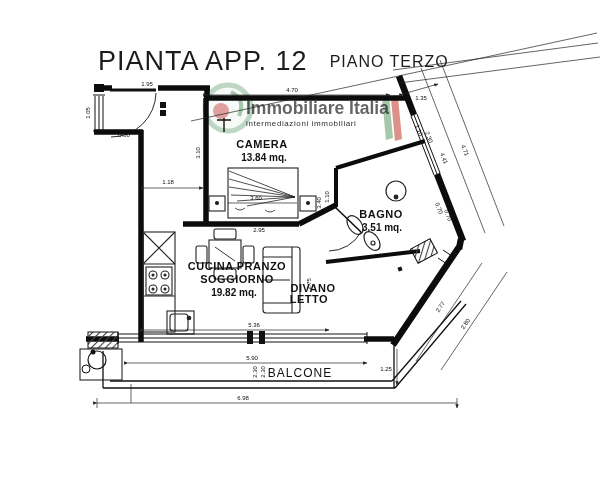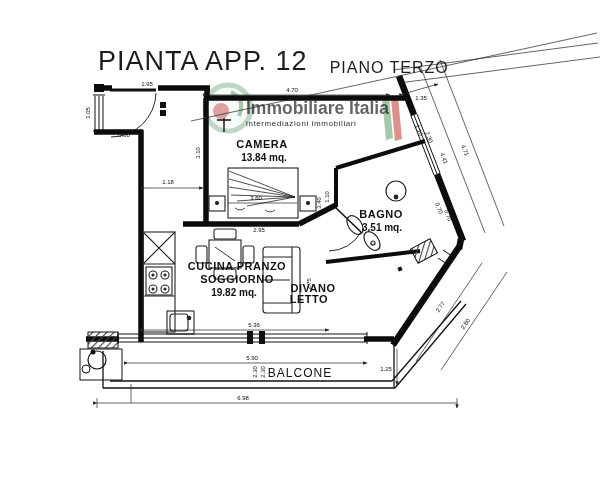--- a/index.html
+++ b/index.html
@@ -1,18 +1,18 @@
 <!DOCTYPE html>
 <html><head>
 <meta charset="utf-8">
 <style>
   html,body{margin:0;padding:0;background:#ffffff;}
   .stage{position:relative;width:600px;height:481px;background:#ffffff;overflow:hidden;
          font-family:"Liberation Sans", sans-serif;}
-  .title{position:absolute;left:98px;top:46px;display:flex;align-items:flex-end;gap:22px;white-space:nowrap;}
+  .title{position:absolute;left:98px;top:46px;display:flex;align-items:center;gap:22px;white-space:nowrap;}
   .title .main{font-size:27px;color:#1c1c1c;letter-spacing:1px;font-weight:400;}
   .title .sub{font-size:16px;color:#1c1c1c;letter-spacing:1px;font-weight:400;}
   svg{position:absolute;left:0;top:0;}
   svg text{font-family:"Liberation Sans", sans-serif;fill:#111;}
   .dimtxt{font-size:6px;}
   .roomtxt{font-size:11px;font-weight:bold;letter-spacing:.5px;}
   .areatxt{font-size:10px;font-weight:bold;}
   .balctxt{font-size:12px;letter-spacing:1px;}
 </style>
 </head>

